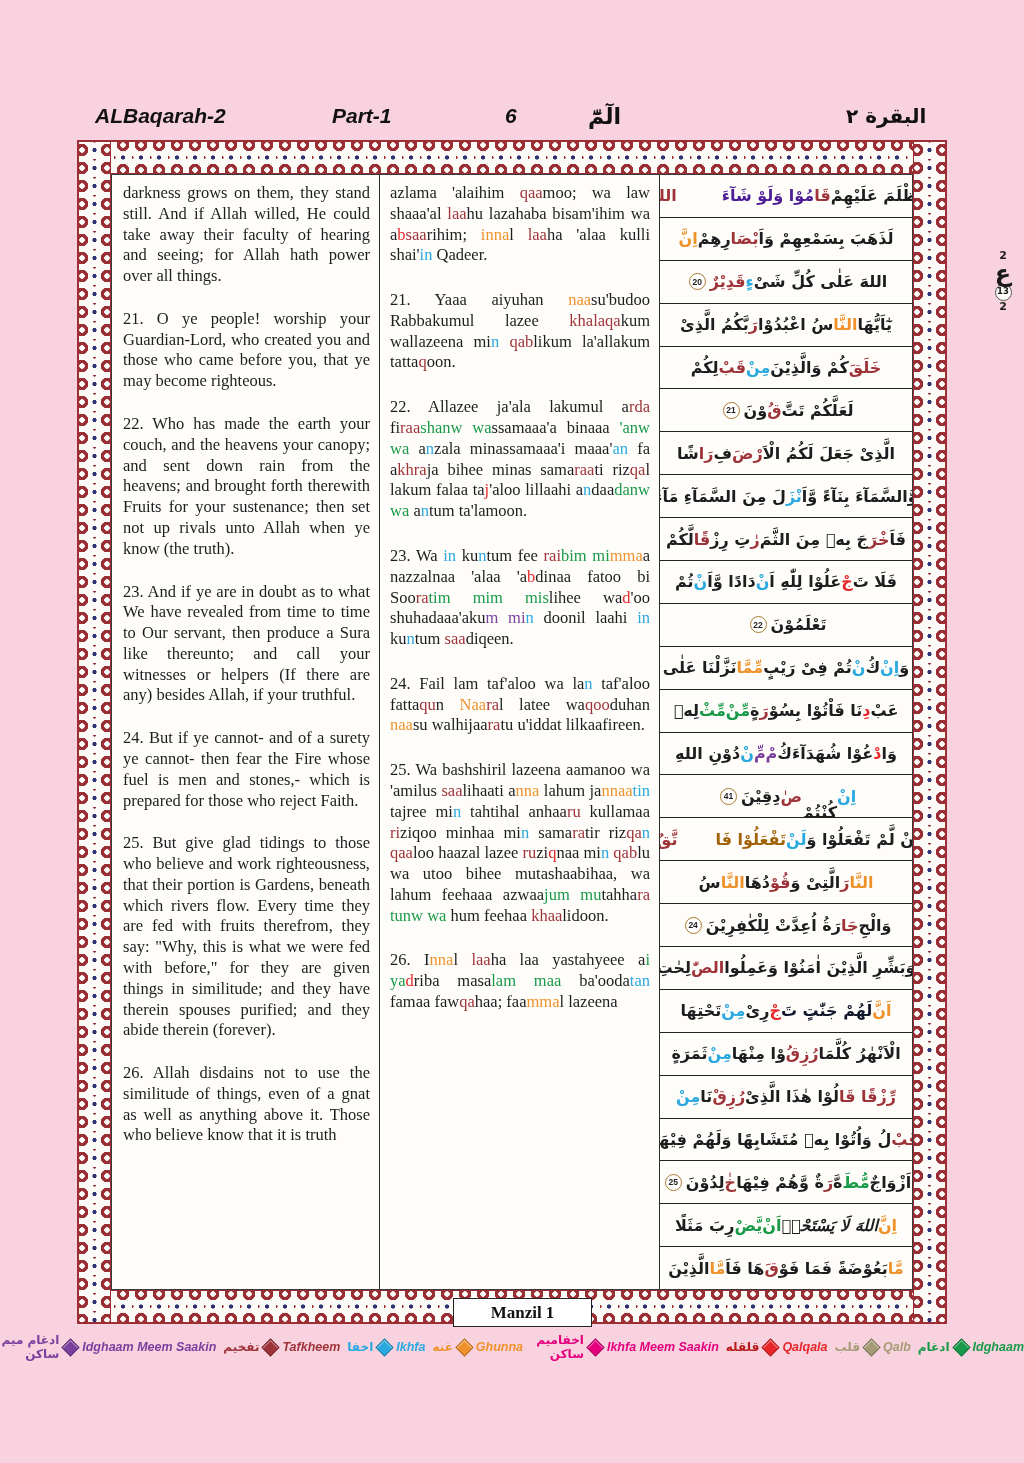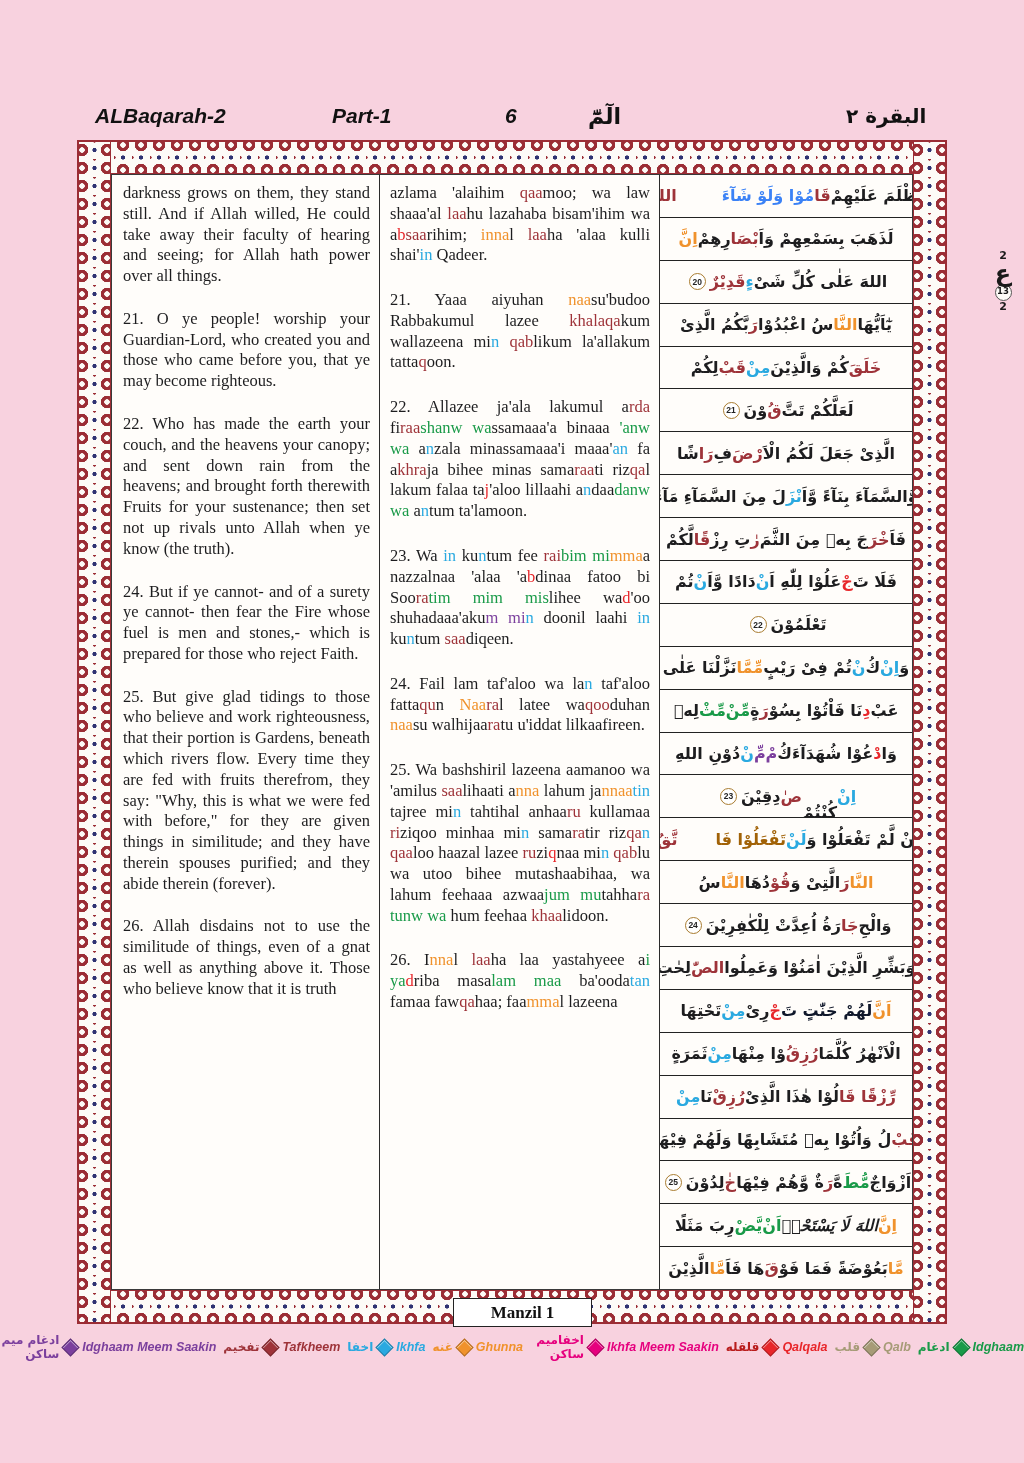--- a/index.html
+++ b/index.html
@@ -82,38 +82,39 @@
     <div class="band band-h band-top"></div>
     <div class="band band-h band-bottom"></div>
     <div class="band band-v band-left"></div>
     <div class="band band-v band-right"></div>
 
     <div class="content">
       <div class="col col-english">
           <p class="para">darkness grows on them, they stand still. And if Allah willed, He could take away their faculty of hearing and seeing; for Allah hath power over all things.</p>
           <p class="para">21. O ye people! worship your Guardian-Lord, who created you and those who came before you, that ye may become righteous.</p>
           <p class="para">22. Who has made the earth your couch, and the heavens your canopy; and sent down rain from the heavens; and brought forth therewith Fruits for your sustenance; then set not up rivals unto Allah when ye know (the truth).</p>
+          <p class="para">23. And if ye are in doubt as to what We have revealed from time to time to Our servant, then produce a Sura like thereunto; and call your witnesses or helpers (If there are any) besides Allah, if your truthful.</p>
           <p class="para">24. But if ye cannot- and of a surety ye cannot- then fear the Fire whose fuel is men and stones,- which is prepared for those who reject Faith.</p>
           <p class="para">25. But give glad tidings to those who believe and work righteousness, that their portion is Gardens, beneath which rivers flow. Every time they are fed with fruits therefrom, they say: "Why, this is what we were fed with before," for they are given things in similitude; and they have therein spouses purified; and they abide therein (forever).</p>
           <p class="para">26. Allah disdains not to use the similitude of things, even of a gnat as well as anything above it. Those who believe know that it is truth</p>
         </div>
       <div class="col col-translit">
           <p class="para"><span style="color: rgb(29, 29, 31);">azlama 'alaihim </span><span style="color: rgb(158, 51, 57);">qaa</span><span style="color: rgb(29, 29, 31);">moo; wa law shaaa'al </span><span style="color: rgb(158, 51, 57);">laa</span><span style="color: rgb(29, 29, 31);">hu lazahaba bisam'ihim wa a</span><span style="color: rgb(232, 38, 42);">b</span><span style="color: rgb(158, 51, 57);">saa</span><span style="color: rgb(29, 29, 31);">rihim; </span><span style="color: rgb(240, 146, 44);">inna</span><span style="color: rgb(29, 29, 31);">l </span><span style="color: rgb(158, 51, 57);">laa</span><span style="color: rgb(29, 29, 31);">ha 'alaa kulli shai'</span><span style="color: rgb(42, 169, 224);">in</span><span style="color: rgb(29, 29, 31);"> Qadeer.</span></p>
           <p class="para"><span style="color: rgb(29, 29, 31);">21. Yaaa aiyuhan </span><span style="color: rgb(240, 146, 44);">naa</span><span style="color: rgb(29, 29, 31);">su'budoo Rabbakumul lazee </span><span style="color: rgb(158, 51, 57);">khalaqa</span><span style="color: rgb(29, 29, 31);">kum wallazeena mi</span><span style="color: rgb(42, 169, 224);">n</span><span style="color: rgb(29, 29, 31);"> </span><span style="color: rgb(158, 51, 57);">qab</span><span style="color: rgb(29, 29, 31);">likum la'allakum tatta</span><span style="color: rgb(158, 51, 57);">q</span><span style="color: rgb(29, 29, 31);">oon.</span></p>
           <p class="para"><span style="color: rgb(29, 29, 31);">22. Allazee ja'ala lakumul a</span><span style="color: rgb(158, 51, 57);">rda</span><span style="color: rgb(29, 29, 31);"> fi</span><span style="color: rgb(158, 51, 57);">raa</span><span style="color: rgb(25, 154, 72);">shanw</span><span style="color: rgb(29, 29, 31);"> </span><span style="color: rgb(25, 154, 72);">wa</span><span style="color: rgb(29, 29, 31);">ssamaaa'a binaaa </span><span style="color: rgb(25, 154, 72);">'anw</span><span style="color: rgb(29, 29, 31);"> </span><span style="color: rgb(25, 154, 72);">wa</span><span style="color: rgb(29, 29, 31);"> a</span><span style="color: rgb(42, 169, 224);">n</span><span style="color: rgb(29, 29, 31);">zala minassamaaa'i maaa'</span><span style="color: rgb(42, 169, 224);">an</span><span style="color: rgb(29, 29, 31);"> fa a</span><span style="color: rgb(158, 51, 57);">khra</span><span style="color: rgb(29, 29, 31);">ja bihee minas sama</span><span style="color: rgb(158, 51, 57);">raa</span><span style="color: rgb(29, 29, 31);">ti riz</span><span style="color: rgb(158, 51, 57);">qa</span><span style="color: rgb(29, 29, 31);">l lakum falaa ta</span><span style="color: rgb(232, 38, 42);">j</span><span style="color: rgb(29, 29, 31);">'aloo lillaahi a</span><span style="color: rgb(42, 169, 224);">n</span><span style="color: rgb(29, 29, 31);">daa</span><span style="color: rgb(25, 154, 72);">danw</span><span style="color: rgb(29, 29, 31);"> </span><span style="color: rgb(25, 154, 72);">wa</span><span style="color: rgb(29, 29, 31);"> a</span><span style="color: rgb(42, 169, 224);">n</span><span style="color: rgb(29, 29, 31);">tum ta'lamoon.</span></p>
           <p class="para"><span style="color: rgb(29, 29, 31);">23. Wa </span><span style="color: rgb(42, 169, 224);">in</span><span style="color: rgb(29, 29, 31);"> ku</span><span style="color: rgb(42, 169, 224);">n</span><span style="color: rgb(29, 29, 31);">tum fee </span><span style="color: rgb(158, 51, 57);">rai</span><span style="color: rgb(25, 154, 72);">bim</span><span style="color: rgb(29, 29, 31);"> </span><span style="color: rgb(25, 154, 72);">mi</span><span style="color: rgb(240, 146, 44);">mma</span><span style="color: rgb(29, 29, 31);">a nazzalnaa 'alaa 'a</span><span style="color: rgb(232, 38, 42);">b</span><span style="color: rgb(29, 29, 31);">dinaa fatoo bi Soo</span><span style="color: rgb(158, 51, 57);">ra</span><span style="color: rgb(25, 154, 72);">tim</span><span style="color: rgb(29, 29, 31);"> </span><span style="color: rgb(25, 154, 72);">mim</span><span style="color: rgb(29, 29, 31);"> </span><span style="color: rgb(25, 154, 72);">mis</span><span style="color: rgb(29, 29, 31);">lihee wa</span><span style="color: rgb(232, 38, 42);">d</span><span style="color: rgb(29, 29, 31);">'oo shuhadaaa'aku</span><span style="color: rgb(123, 63, 157);">m</span><span style="color: rgb(29, 29, 31);"> </span><span style="color: rgb(123, 63, 157);">mi</span><span style="color: rgb(42, 169, 224);">n</span><span style="color: rgb(29, 29, 31);"> doonil laahi </span><span style="color: rgb(42, 169, 224);">in</span><span style="color: rgb(29, 29, 31);"> ku</span><span style="color: rgb(42, 169, 224);">n</span><span style="color: rgb(29, 29, 31);">tum </span><span style="color: rgb(158, 51, 57);">saa</span><span style="color: rgb(29, 29, 31);">diqeen.</span></p>
           <p class="para"><span style="color: rgb(29, 29, 31);">24. Fail lam taf'aloo wa la</span><span style="color: rgb(42, 169, 224);">n</span><span style="color: rgb(29, 29, 31);"> taf'aloo fatta</span><span style="color: rgb(158, 51, 57);">qu</span><span style="color: rgb(29, 29, 31);">n </span><span style="color: rgb(240, 146, 44);">Naa</span><span style="color: rgb(158, 51, 57);">ra</span><span style="color: rgb(29, 29, 31);">l latee wa</span><span style="color: rgb(158, 51, 57);">qoo</span><span style="color: rgb(29, 29, 31);">duhan </span><span style="color: rgb(240, 146, 44);">naa</span><span style="color: rgb(29, 29, 31);">su walhijaa</span><span style="color: rgb(158, 51, 57);">ra</span><span style="color: rgb(29, 29, 31);">tu u'iddat lilkaafireen.</span></p>
           <p class="para"><span style="color: rgb(29, 29, 31);">25. Wa bashshiril lazeena aamanoo wa 'amilus </span><span style="color: rgb(158, 51, 57);">saa</span><span style="color: rgb(29, 29, 31);">lihaati a</span><span style="color: rgb(240, 146, 44);">nna</span><span style="color: rgb(29, 29, 31);"> lahum ja</span><span style="color: rgb(240, 146, 44);">nnaa</span><span style="color: rgb(42, 169, 224);">tin</span><span style="color: rgb(29, 29, 31);"> tajree mi</span><span style="color: rgb(42, 169, 224);">n</span><span style="color: rgb(29, 29, 31);"> tahtihal anhaa</span><span style="color: rgb(158, 51, 57);">ru</span><span style="color: rgb(29, 29, 31);"> kullamaa </span><span style="color: rgb(158, 51, 57);">ri</span><span style="color: rgb(29, 29, 31);">ziqoo minhaa mi</span><span style="color: rgb(42, 169, 224);">n</span><span style="color: rgb(29, 29, 31);"> sama</span><span style="color: rgb(158, 51, 57);">ra</span><span style="color: rgb(29, 29, 31);">tir riz</span><span style="color: rgb(158, 51, 57);">qa</span><span style="color: rgb(42, 169, 224);">n</span><span style="color: rgb(29, 29, 31);"> </span><span style="color: rgb(158, 51, 57);">qaa</span><span style="color: rgb(29, 29, 31);">loo haazal lazee </span><span style="color: rgb(158, 51, 57);">ru</span><span style="color: rgb(29, 29, 31);">zi</span><span style="color: rgb(232, 38, 42);">q</span><span style="color: rgb(29, 29, 31);">naa mi</span><span style="color: rgb(42, 169, 224);">n</span><span style="color: rgb(29, 29, 31);"> </span><span style="color: rgb(158, 51, 57);">qab</span><span style="color: rgb(29, 29, 31);">lu wa utoo bihee mutashaabihaa, wa lahum feehaaa azwaa</span><span style="color: rgb(25, 154, 72);">jum</span><span style="color: rgb(29, 29, 31);"> </span><span style="color: rgb(25, 154, 72);">mu</span><span style="color: rgb(29, 29, 31);">tahha</span><span style="color: rgb(158, 51, 57);">ra</span><span style="color: rgb(29, 29, 31);"> </span><span style="color: rgb(25, 154, 72);">tunw wa</span><span style="color: rgb(29, 29, 31);"> hum feehaa </span><span style="color: rgb(158, 51, 57);">khaa</span><span style="color: rgb(29, 29, 31);">lidoon.</span></p>
           <p class="para"><span style="color: rgb(29, 29, 31);">26. I</span><span style="color: rgb(240, 146, 44);">nna</span><span style="color: rgb(29, 29, 31);">l </span><span style="color: rgb(158, 51, 57);">laa</span><span style="color: rgb(29, 29, 31);">ha laa yastahyeee a</span><span style="color: rgb(25, 154, 72);">i</span><span style="color: rgb(29, 29, 31);"> </span><span style="color: rgb(25, 154, 72);">ya</span><span style="color: rgb(232, 38, 42);">d</span><span style="color: rgb(29, 29, 31);">riba masa</span><span style="color: rgb(25, 154, 72);">lam maa</span><span style="color: rgb(29, 29, 31);"> ba'ooda</span><span style="color: rgb(42, 169, 224);">tan</span><span style="color: rgb(29, 29, 31);"> famaa faw</span><span style="color: rgb(158, 51, 57);">qa</span><span style="color: rgb(29, 29, 31);">haa; faa</span><span style="color: rgb(240, 146, 44);">mma</span><span style="color: rgb(29, 29, 31);">l lazeena</span></p>
         </div>
       <div class="col col-arabic">
           <div class="aline" dir="rtl">
             <span style="color: rgb(29, 29, 31);">اَظْلَمَ عَلَيْهِمْ </span>
             <span style="color: rgb(158, 51, 57);">قَا</span>
-            <span style="color: #3b82f6; margin-left: 45px;">مُوْا وَلَوْ شَآءَ </span>
+            <span style="color: #4c1d95; margin-left: 45px;">مُوْا وَلَوْ شَآءَ </span>
             <span style="color: rgb(158, 51, 57);">اللهُ</span>
           </div>
           <div class="aline" dir="rtl">
             <span style="color: rgb(29, 29, 31);">لَذَهَبَ بِسَمْعِهِمْ وَاَ</span>
             <span style="color: rgb(158, 51, 57);">بْصَا</span>
             <span style="color: rgb(29, 29, 31);">رِهِمْ </span>
             <span style="color: rgb(240, 146, 44);">اِنَّ</span>
           </div>
           <div class="aline" dir="rtl">
             <span style="color: rgb(29, 29, 31);">اللهَ عَلٰى كُلِّ شَىْ</span>
@@ -205,21 +206,21 @@
             <span style="color: rgb(29, 29, 31);"> </span>
             <span style="color: rgb(123, 63, 157);">مِّ</span>
             <span style="color: rgb(42, 169, 224);">نْ</span>
             <span style="color: rgb(29, 29, 31);"> دُوْنِ اللهِ</span>
           </div>
           <div class="aline" dir="rtl">
             <span style="color: rgb(42, 169, 224);">اِنْ</span>
             <span style="color: rgb(29, 29, 31); margin-top: 32px;"> كُنْتُمْ </span>
             <span style="color: rgb(158, 51, 57);">صٰ</span>
             <span style="color: rgb(29, 29, 31);">دِقِيْنَ</span>
-            <span class="vmark">23</span>
+            <span class="vmark">41</span>
           </div>
           <div class="aline" dir="rtl">
             <span style="color: rgb(29, 29, 31);">فَاِنْ لَّمْ تَفْعَلُوْا وَ</span>
             <span style="color: rgb(42, 169, 224);">لَنْ</span>
             <span style="color: #a16207; padding-left: 38px;"> تَفْعَلُوْا فَا</span>
             <span style="color: rgb(158, 51, 57);">تَّقُ</span>
             <span style="color: rgb(29, 29, 31);">وْا</span>
           </div>
           <div class="aline" dir="rtl">
             <span style="color: rgb(240, 146, 44);">النَّا</span>

